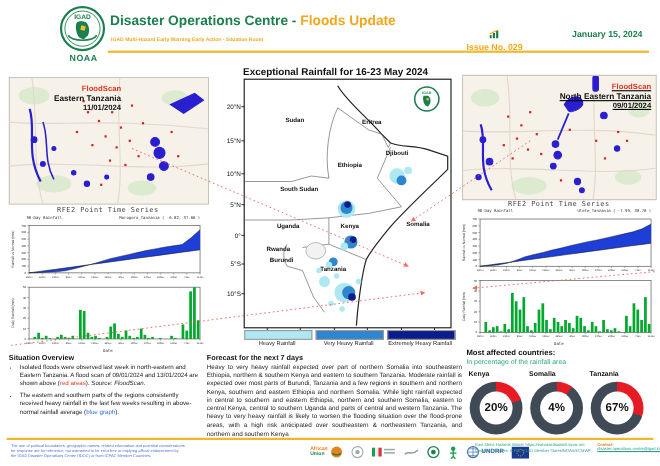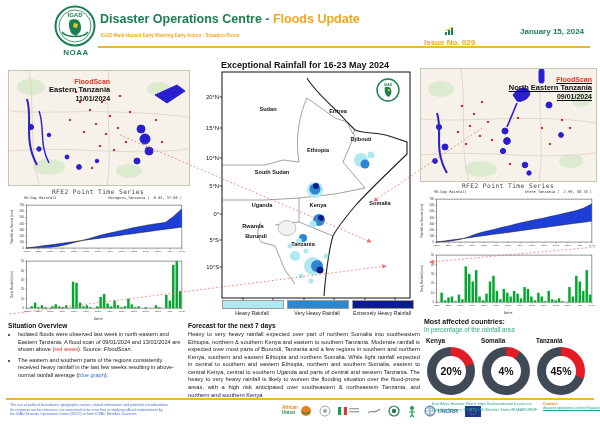--- a/index.html
+++ b/index.html
@@ -626,21 +626,21 @@
       </div>
       <div class="donut-wrap">
         <div class="donut-label">Somalia</div>
         <div class="donut" style="--p: 10;">
             <span class="donut-pct">4%</span>
           </div>
       </div>
       <div class="donut-wrap">
         <div class="donut-label">Tanzania</div>
         <div class="donut" style="--p: 30;">
-            <span class="donut-pct">45%</span>
+            <span class="donut-pct">67%</span>
           </div>
       </div>
     </div>
   </div>
 
   <div id="ftr-rule" class="abs"></div>
   <div id="disclaimer" class="abs">The use of political boundaries, geographic names, related information and potential considerations for response are for reference, not warranted to be error free or implying official endorsement by the IGAD Disaster Operations Centre (IDOC) or from ICPAC Member Countries.</div>
   <div id="logos" class="abs">
     <div style="display:flex;align-items:center;gap:2px;">
       <div class="au-txt"><span>African</span><br><span class="g">Union</span></div>

